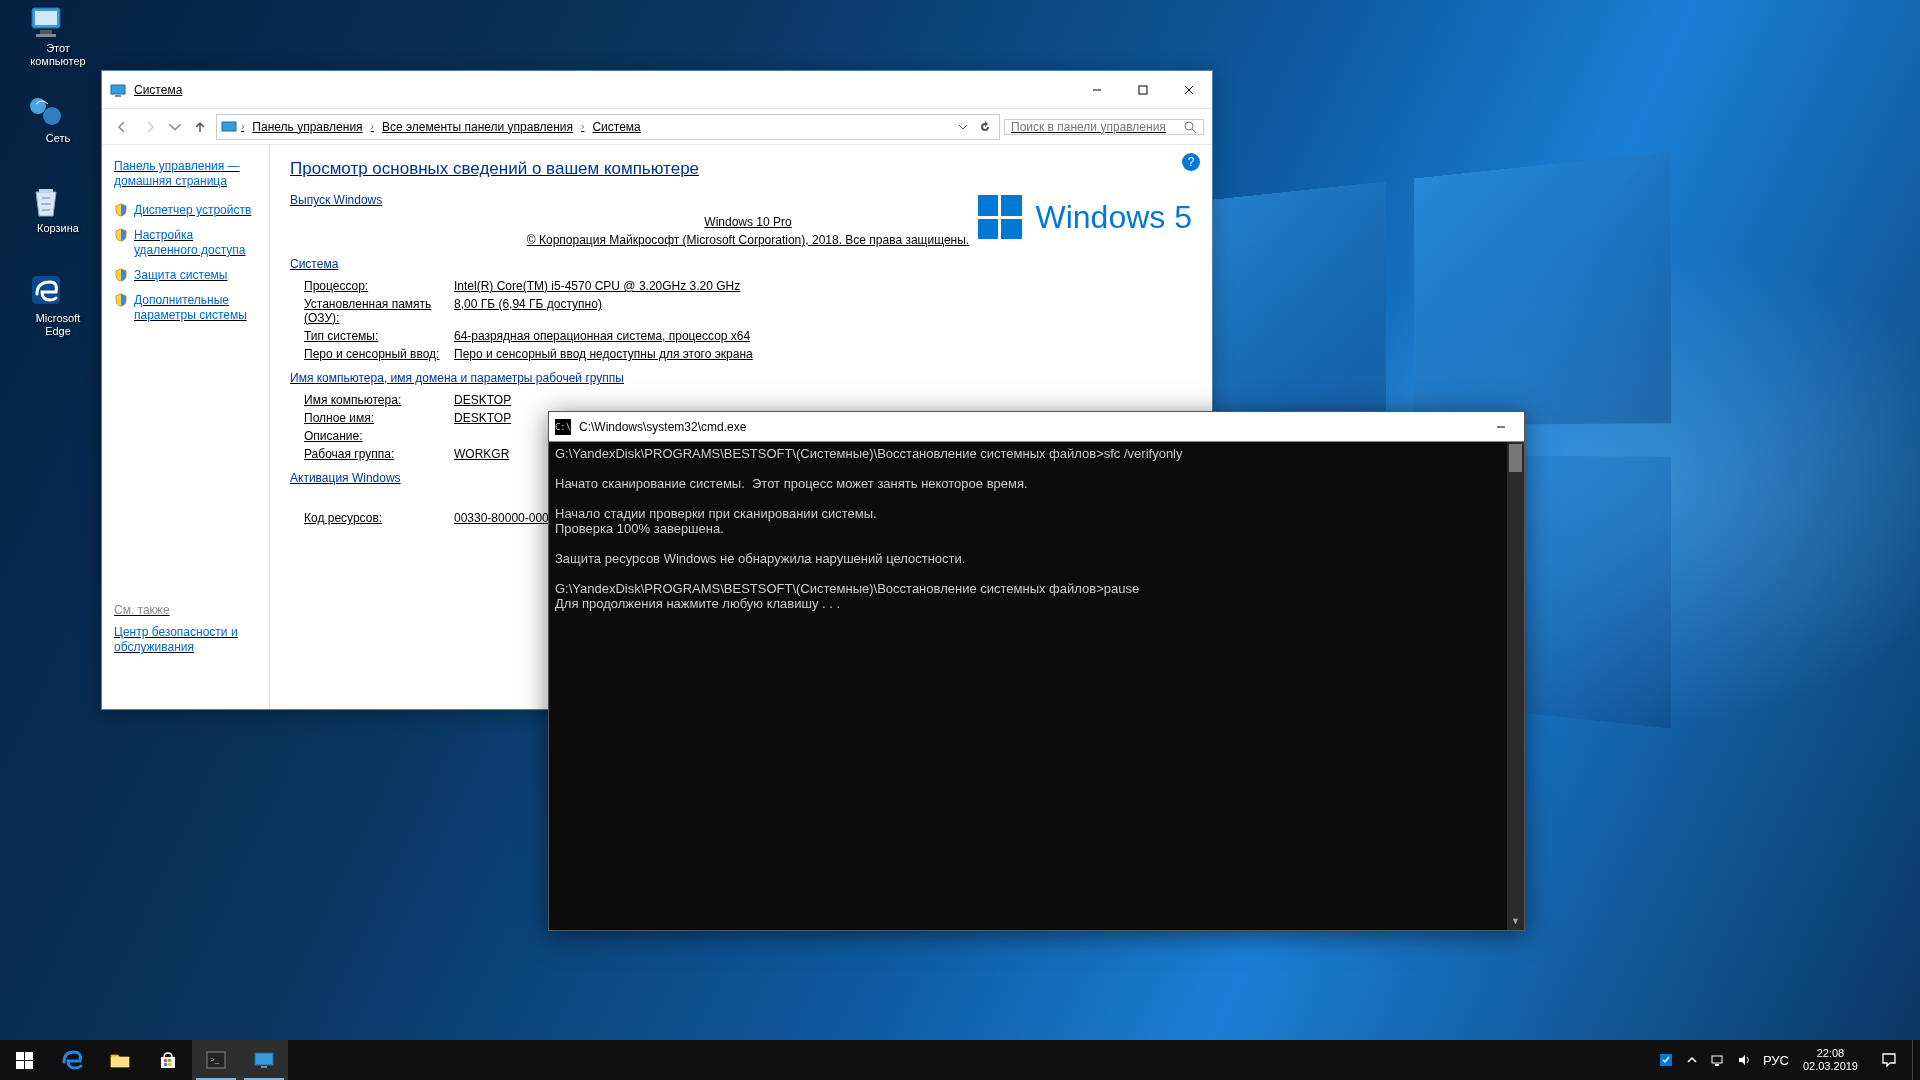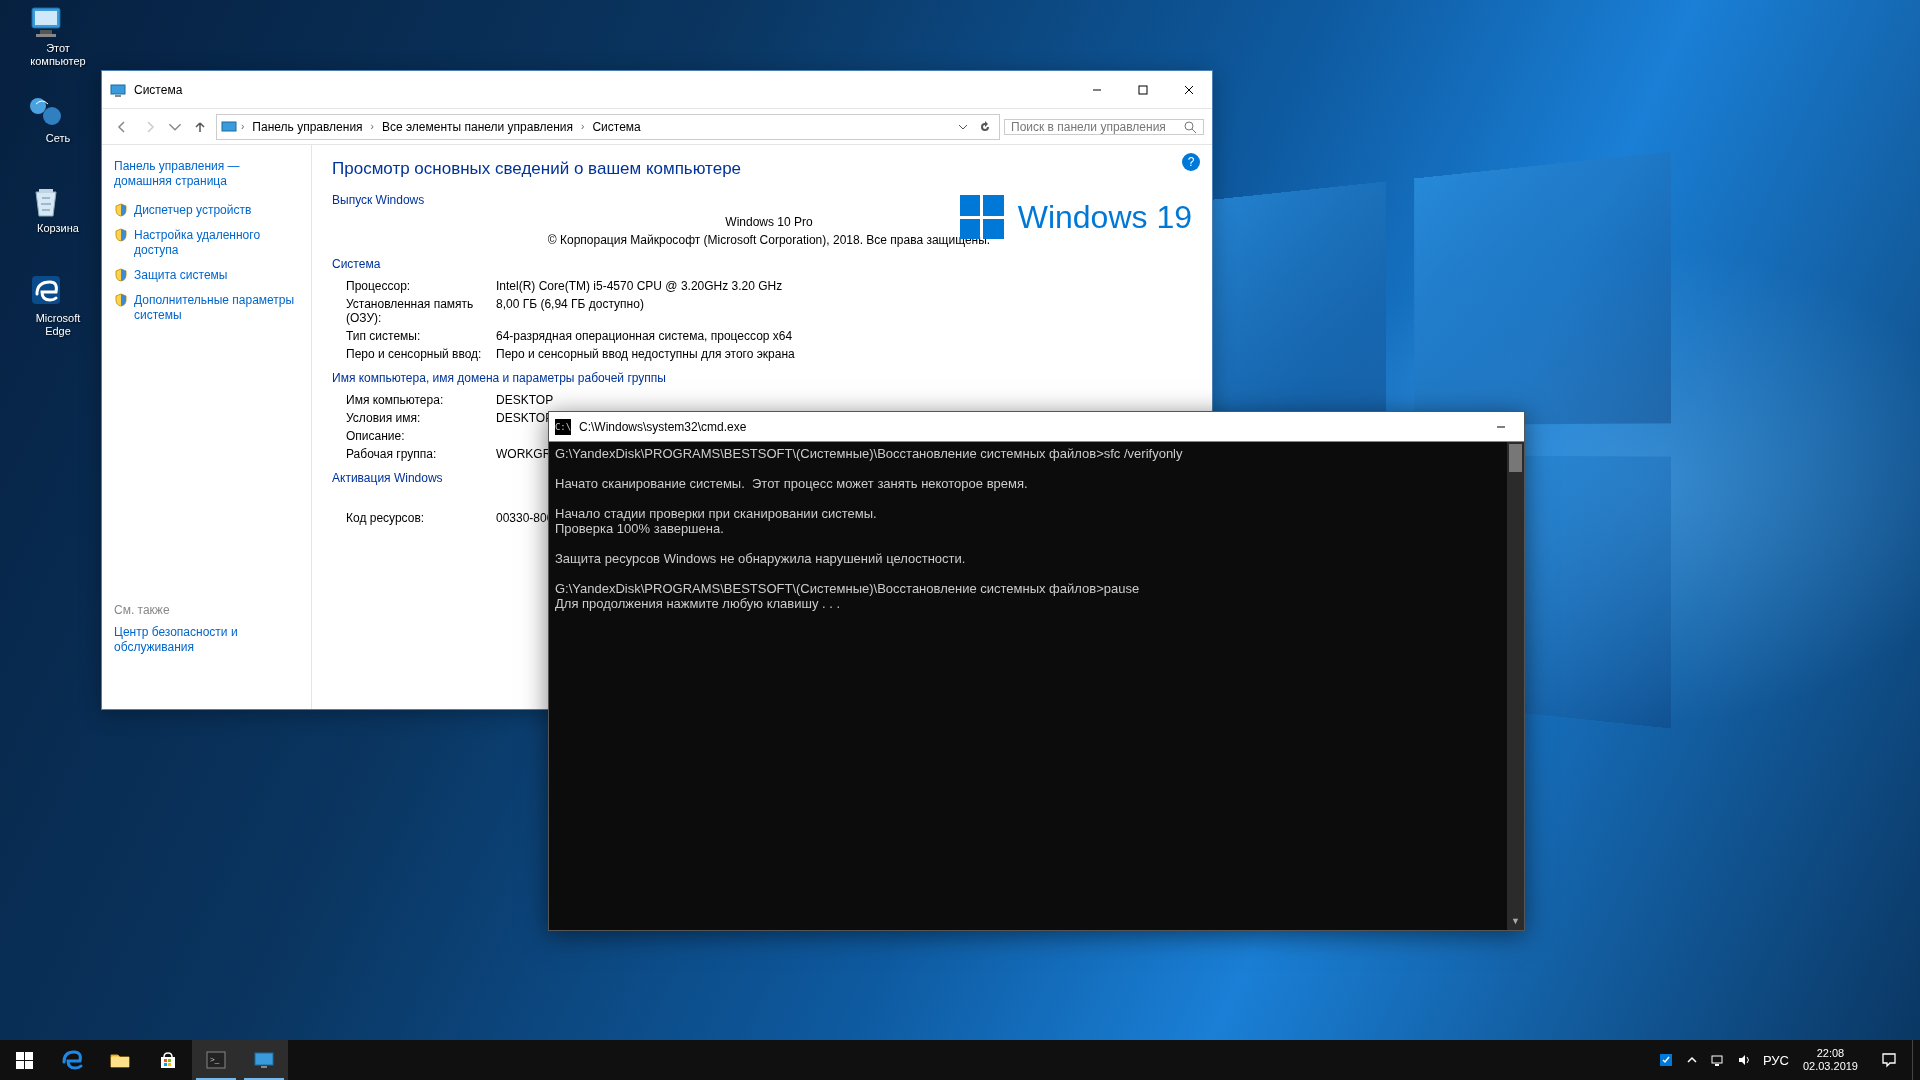--- a/index.html
+++ b/index.html
@@ -14,39 +14,39 @@
 .win-logo-bg .p3{left:0;bottom:0;width:245px;height:245px;}
 .win-logo-bg .p4{right:0;bottom:0;width:245px;height:245px;}
 
 
 .desktop-icons{position:absolute;left:8px;top:4px;width:80px;}
 .dicon{width:76px;height:72px;display:flex;flex-direction:column;align-items:center;justify-content:flex-start;margin-bottom:18px;cursor:pointer;}
 .dicon .ico{width:40px;height:36px;display:flex;align-items:center;justify-content:center;}
 .dicon .lbl{font-size:11px;color:#fff;text-align:center;line-height:13px;text-shadow:1px 1px 2px rgba(0,0,0,.7);margin-top:2px;margin-left:24px;}
 
 
-.syswin{position:absolute;left:101px;top:70px;width:1112px;height:640px;background:#fff;border:1px solid #4a80b4;box-shadow:0 4px 20px rgba(0,0,0,.3);}
+.syswin{position:absolute;left:101px;top:70px;width:1112px;height:640px;background:#fff;border:1px solid #4a80b4;box-shadow:0 4px 20px rgba(0,0,0,.3);text-decoration:underline;}
 .syswin .titlebar{height:38px;background:#fff;display:flex;align-items:center;padding:0 0 0 8px;border-bottom:1px solid #e5e5e5;}
 .syswin .titlebar .ticon{width:16px;height:16px;margin-right:8px;}
 .syswin .titlebar .ttxt{font-size:12px;color:#000;flex:1;}
 .syswin .winbtns{display:flex;height:100%;}
 .winbtn{width:46px;height:100%;display:flex;align-items:center;justify-content:center;font-size:11px;color:#333;cursor:pointer;}
 
 .navbar{height:36px;display:flex;align-items:center;padding:0 8px;gap:4px;border-bottom:1px solid #e5e5e5;}
 .navbtn{width:24px;height:24px;display:flex;align-items:center;justify-content:center;color:#888;cursor:pointer;border-radius:2px;}
 .navbtn svg{width:14px;height:14px;}
 .addrbar{flex:1;height:26px;border:1px solid #ccc;display:flex;align-items:center;padding:0 4px;font-size:12px;gap:4px;}
 .addrbar .sep{color:#666;font-size:10px;}
 .addrbar .crumb{color:#000;cursor:pointer;padding:2px 4px;}
 .navextra{width:20px;height:24px;display:flex;align-items:center;justify-content:center;color:#555;cursor:pointer;}
 .searchbox{width:200px;height:16px;border:1px solid #ccc;display:flex;align-items:center;padding:0 6px;font-size:12px;color:#777;}
 .searchbox .sicon{margin-left:auto;}
 
 .syswin .body{display:flex;height:calc(100% - 74px);}
-.leftpane{width:210px;background:#fff;padding:14px 12px;font-size:12px;border-right:1px solid #e5e5e5;}
+.leftpane{width:168px;background:#fff;padding:14px 12px;font-size:12px;border-right:1px solid #e5e5e5;}
 .leftpane .cp-home{color:#0066cc;margin-bottom:14px;line-height:15px;}
 .leftpane .llink{display:flex;align-items:flex-start;gap:6px;color:#0066cc;margin-bottom:10px;cursor:pointer;line-height:15px;}
 .leftpane .llink .sh{width:14px;height:14px;flex-shrink:0;}
 .leftpane .seealso{color:#888;margin-top:280px;margin-bottom:8px;}
 
 .rightpane{flex:1;padding:14px 20px;font-size:12px;color:#000;position:relative;}
 .rightpane h1{font-size:17px;color:#003399;font-weight:normal;margin-bottom:14px;}
 .rightpane .section{color:#003399;font-size:12px;margin-bottom:8px;margin-top:10px;}
 .rightpane .row{display:flex;margin-bottom:4px;padding-left:14px;}
 .rightpane .row .k{width:150px;color:#000;}
@@ -259,21 +259,21 @@
       <div class="ind">Windows 10 Pro</div>
       <div class="ind">© Корпорация Майкрософт (Microsoft Corporation), 2018. Все права защищены.</div>
 
       <div class="win10logo">
         <div class="sq">
             <div></div>
             <div></div>
             <div></div>
             <div></div>
           </div>
-        <div class="txt">Windows 19</div>
+        <div class="txt">Windows 5</div>
       </div>
 
       <div class="section">Система</div>
       <div id="sysrows">
           <div class="row">
             <span class="k">Процессор:</span>
             <span class="v">Intel(R) Core(TM) i5-4570 CPU @ 3.20GHz   3.20 GHz</span>
           </div>
           <div class="row">
             <span class="k">Установленная память (ОЗУ):</span>
@@ -289,21 +289,21 @@
           </div>
         </div>
 
       <div class="section">Имя компьютера, имя домена и параметры рабочей группы</div>
       <div id="namerows">
           <div class="row">
             <span class="k">Имя компьютера:</span>
             <span class="v">DESKTOP</span>
           </div>
           <div class="row">
-            <span class="k">Условия имя:</span>
+            <span class="k">Полное имя:</span>
             <span class="v">DESKTOP</span>
           </div>
           <div class="row">
             <span class="k">Описание:</span>
             <span class="v"></span>
           </div>
           <div class="row">
             <span class="k">Рабочая группа:</span>
             <span class="v">WORKGR</span>
           </div>

